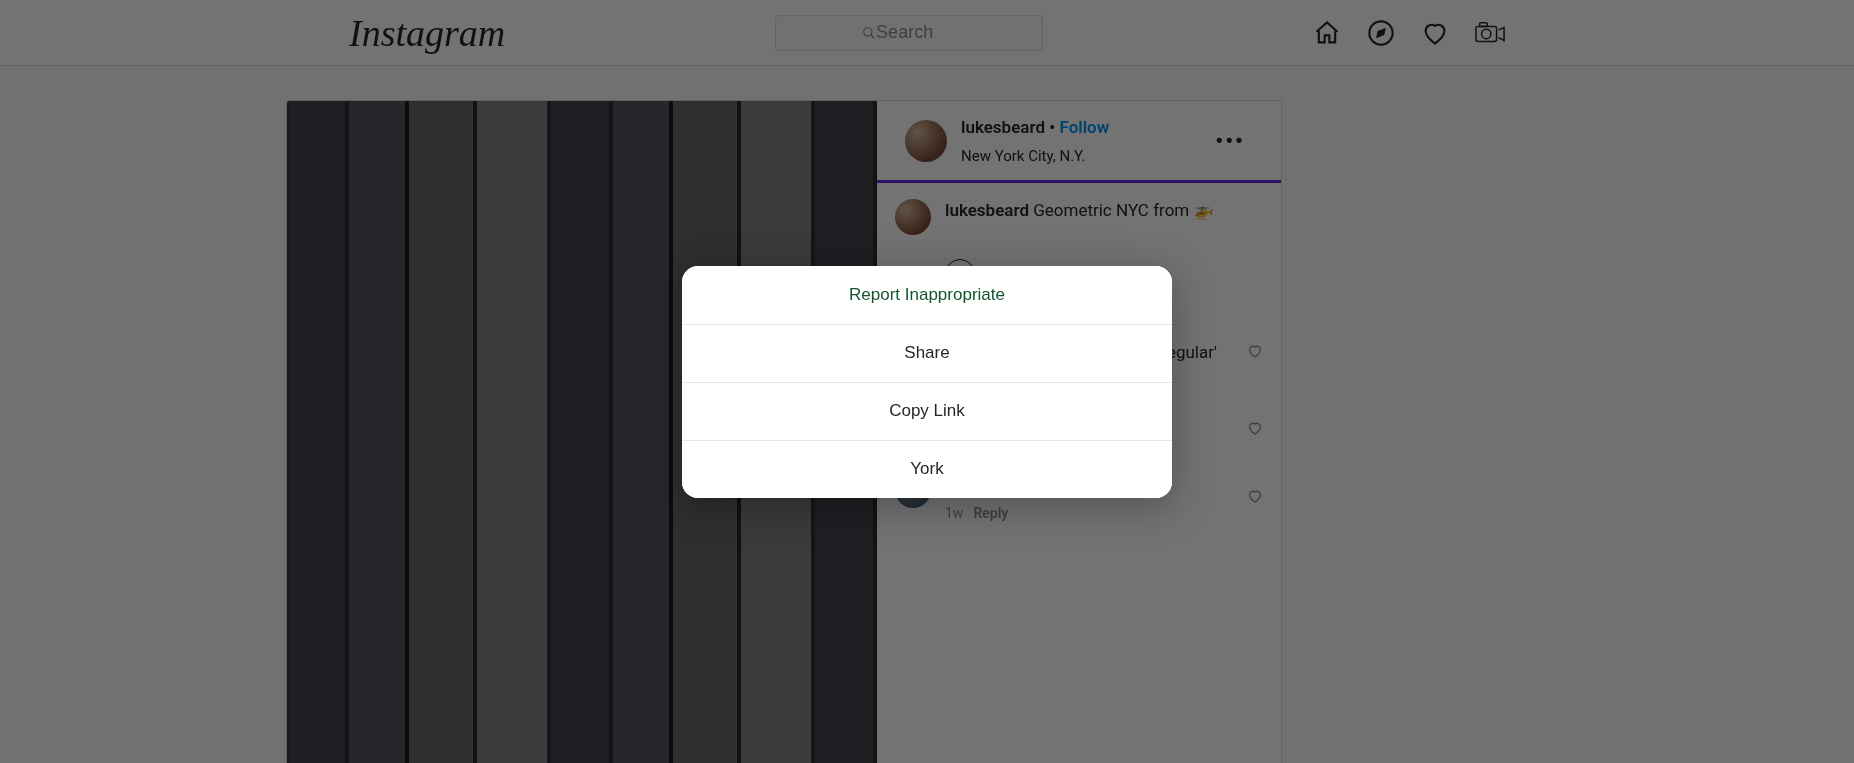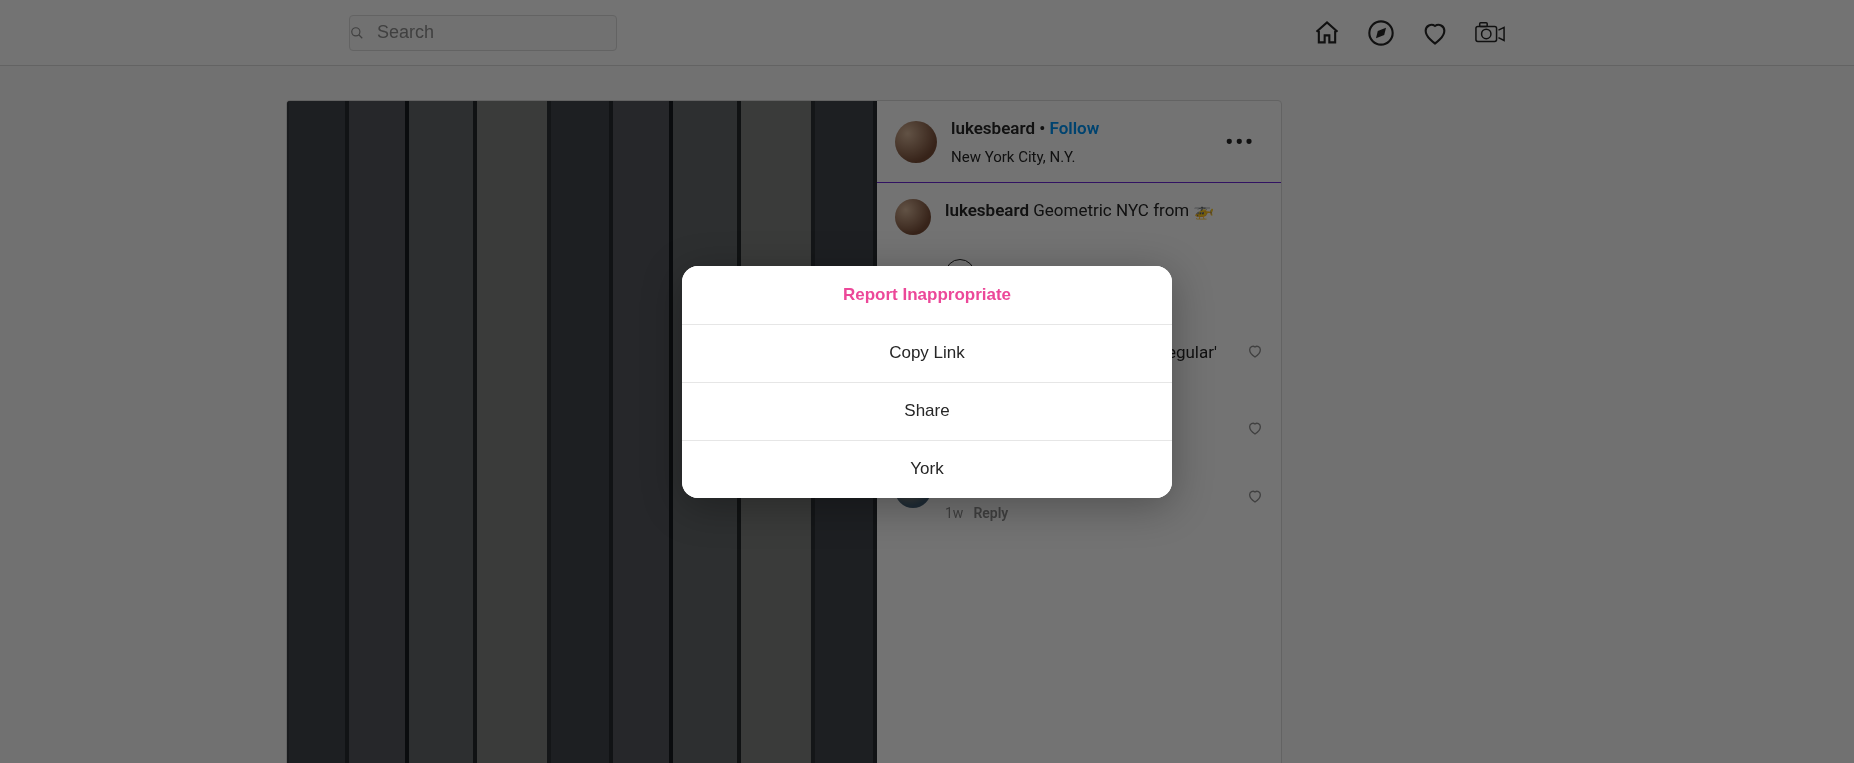--- a/index.html
+++ b/index.html
@@ -16,22 +16,22 @@
     width: 1156px; height: 100%;
     display: flex; align-items: center; justify-content: space-between;
   }
   .brand {
     font-family: "Brush Script MT", "Segoe Script", cursive;
     font-size: 38px; font-weight: 500; color: #262626;
     user-select: none; font-style: italic;
   }
   .searchwrap {
     width: 268px; height: 36px; border: 1px solid #dbdbdb; border-radius: 4px;
-    background: #fafafa; display: flex; align-items: center; 
-    gap: 13px; color: #8e8e8e; font-size: 18px;
+    background: #fafafa; display: flex; align-items: center; justify-content: center;
+    gap: 0; color: #8e8e8e; font-size: 18px;
   }
   .searchwrap input {
     border: none; background: transparent; outline: none; font-size: 18px;
     width: 80px; color: #262626;
   }
   .searchwrap input::placeholder { color: #8e8e8e; }
   .searchwrap svg { flex: 0 0 auto; }
   .navicons { display: flex; align-items: center; gap: 26px; }
   .navicons svg { display: block; }
   .navicn { cursor: pointer; }
@@ -54,22 +54,22 @@
         #474c52 0 58px, #2c3136 58px 62px,
         #5a5e63 62px 118px, #1e2226 118px 122px,
         #6b6f72 122px 186px, #2a2e32 186px 190px,
         #888a87 190px 260px, #33373b 260px 264px),
       linear-gradient(#b9beb9, #7e8482 30%, #4b5055 60%, #2b2f33);
     filter: contrast(1.05) brightness(0.95);
   }
   .post-side { flex: 1 1 auto; display: flex; flex-direction: column; }
 
   .ps-header {
-    height: 82px; border-bottom: 1px solid #6d28d9;
-    display: flex; align-items: center; padding: 0 18px; gap: 14px;
+    height: 82px; border-bottom: 3px solid #6d28d9;
+    display: flex; align-items: center; padding: 0 28px; gap: 14px;
   }
   .avatar {
     width: 42px; height: 42px; border-radius: 50%;
     background: radial-gradient(circle at 30% 30%, #d9b79a, #7a4f39 70%);
     position: relative; flex: 0 0 auto;
     box-shadow: 0 0 0 2px #fff, 0 0 0 4px transparent;
   }
   .avatar.ringed { box-shadow: 0 0 0 2px #fff; }
   .avatar.ringed::before {
     content: ""; position: absolute; inset: -5px; border-radius: 50%;
@@ -106,27 +106,28 @@
   }
   .sheet {
     width: 490px; background: #fff; border-radius: 16px; overflow: hidden;
     box-shadow: 0 8px 40px rgba(0,0,0,.3);
   }
   .sheet button {
     display: block; width: 100%; height: 58px; border: none; background: #fff;
     font-size: 17px; color: #262626; cursor: pointer;
   }
   .sheet button + button { border-top: 1px solid #e6e6e6; }
-  .sheet button.danger { color: #ec4899; font-weight: 700; }
+  .sheet button.danger { color: #14532d; font-weight: 400; }
 </style>
 </head>
 <body>
 
 <div class="topnav">
   <div class="topnav-inner">
+    <div class="brand">Instagram</div>
 
     <div class="searchwrap">
       <svg width="14" height="14" viewBox="0 0 24 24" fill="none" stroke="#8e8e8e" stroke-width="2">
           <circle cx="10" cy="10" r="7"></circle>
           <line x1="21" y1="21" x2="15" y2="15"></line>
         </svg>
       <input type="text" placeholder="Search" style="">
     </div>
 
     <div class="navicons">
@@ -229,17 +230,17 @@
             </svg>
         </span>
       </div>
     </div>
   </div>
 </div>
 
 <div class="scrim">
   <div class="sheet">
     <button class="danger">Report Inappropriate</button>
+    <button>Share</button>
     <button>Copy Link</button>
-    <button>Share</button>
     <button>York</button>
   </div>
 </div>
 
 </body></html>

